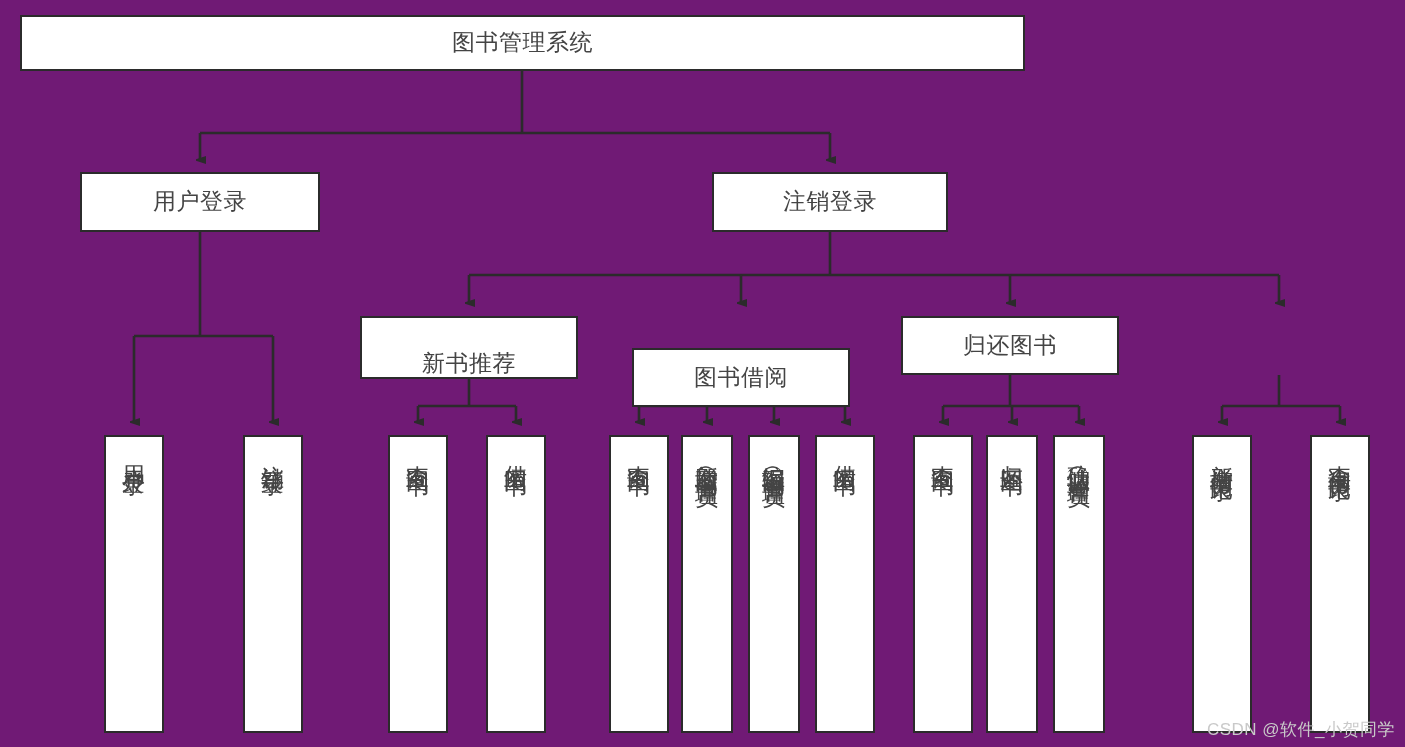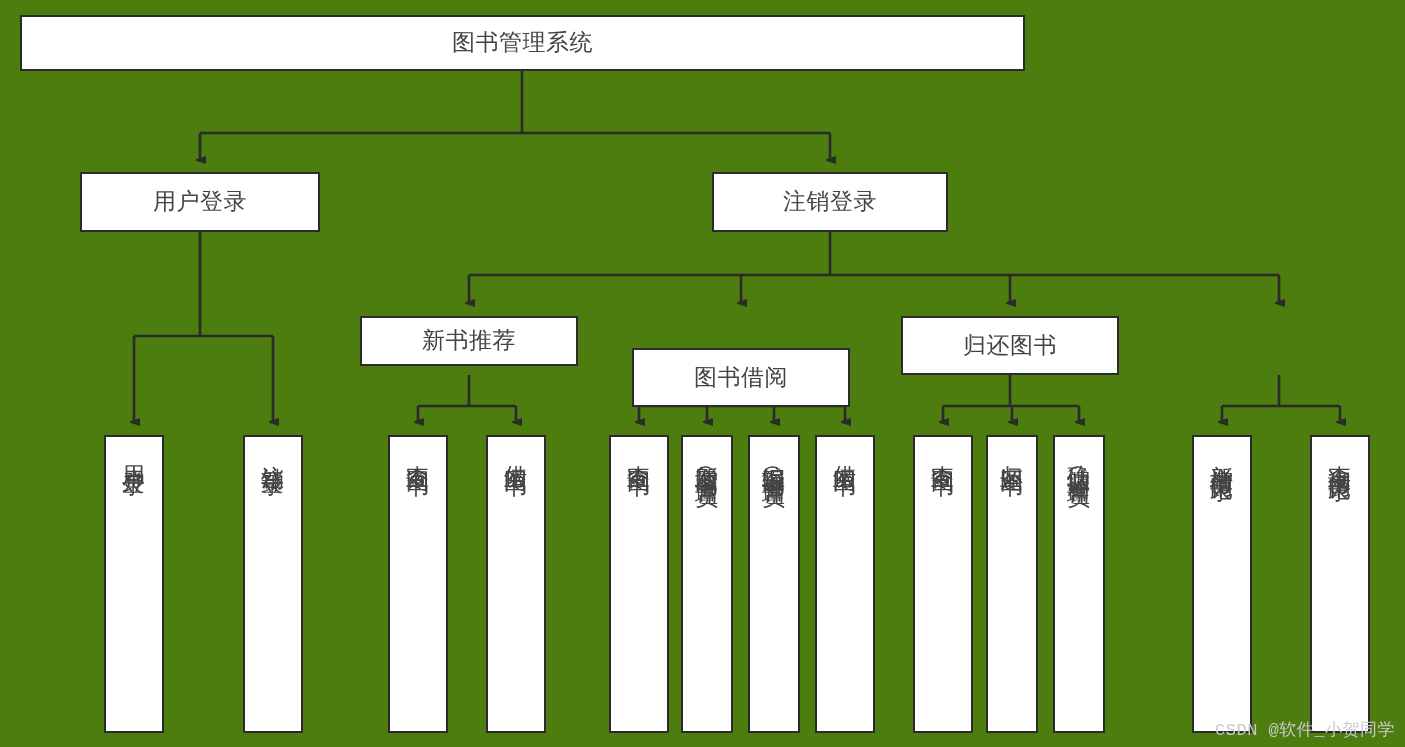--- a/index.html
+++ b/index.html
@@ -8,21 +8,21 @@
     padding: 0;
     background: #ffffff;
   }
   body {
     font-family: "DejaVu Sans", "Liberation Sans", sans-serif;
   }
   #diagram-root {
     position: relative;
     width: 1405px;
     height: 747px;
-    background: #4d7c0f;
+    background: #701a75;
     overflow: hidden;
   }
   #diagram-svg {
     position: absolute;
     left: 0;
     top: 0;
     width: 1405px;
     height: 747px;
   }
   .node {
@@ -61,21 +61,21 @@
   }
   .watermark {
     position: absolute;
     right: 10px;
     bottom: 6px;
     font-size: 17px;
     color: #c9c9c9;
     letter-spacing: 0.5px;
     z-index: 5;
     white-space: nowrap;
-    font-family: Liberation Mono, monospace;
+    font-family: Liberation Sans, sans-serif;
   }
 </style>
 </head>
 <body>
 
 <div id="diagram-root">
 
   <svg id="diagram-svg" viewBox="0 0 1405 747" xmlns="http://www.w3.org/2000/svg">
     <defs>
       <marker id="arrow" markerWidth="10" markerHeight="10" refX="5" refY="6" orient="auto" markerUnits="userSpaceOnUse">
@@ -131,21 +131,21 @@
     <span class="node-label">图书管理系统</span>
   </div>
 
   <div class="node horizontal" style="left: 80px; top: 172px; width: 240px; height: 60px;">
     <span class="node-label">用户登录</span>
   </div>
   <div class="node horizontal" style="left: 712px; top: 172px; width: 236px; height: 60px;">
     <span class="node-label">注销登录</span>
   </div>
 
-  <div class="node horizontal" style="left: 360px; top: 316px; width: 218px; height: 50px;">
+  <div class="node horizontal" style="left: 360px; top: 316px; width: 218px; height: 63px; align-items: flex-end;">
     <span class="node-label">新书推荐</span>
   </div>
   <div class="node horizontal" style="left: 632px; top: 316px; width: 218px; height: 59px; margin-top: 32px;">
     <span class="node-label">图书借阅</span>
   </div>
   <div class="node horizontal" style="left: 901px; top: 316px; width: 218px; height: 59px;">
     <span class="node-label">归还图书</span>
   </div>
 
   <div class="node vertical" style="left: 104px; top: 435px; width: 60px; height: 298px;">

